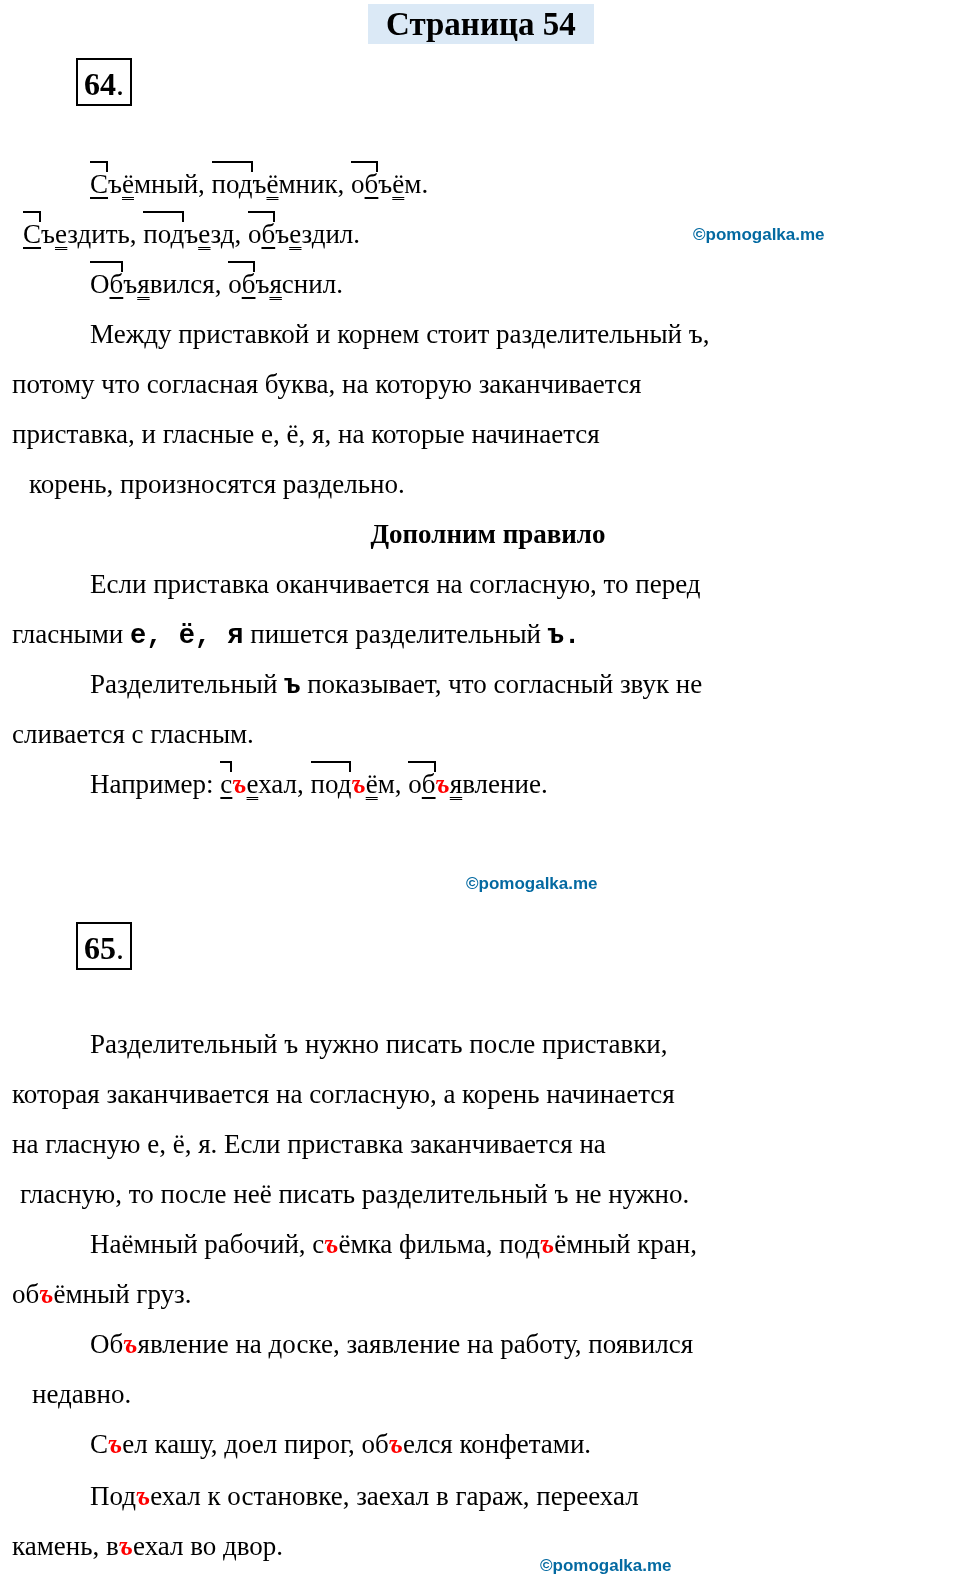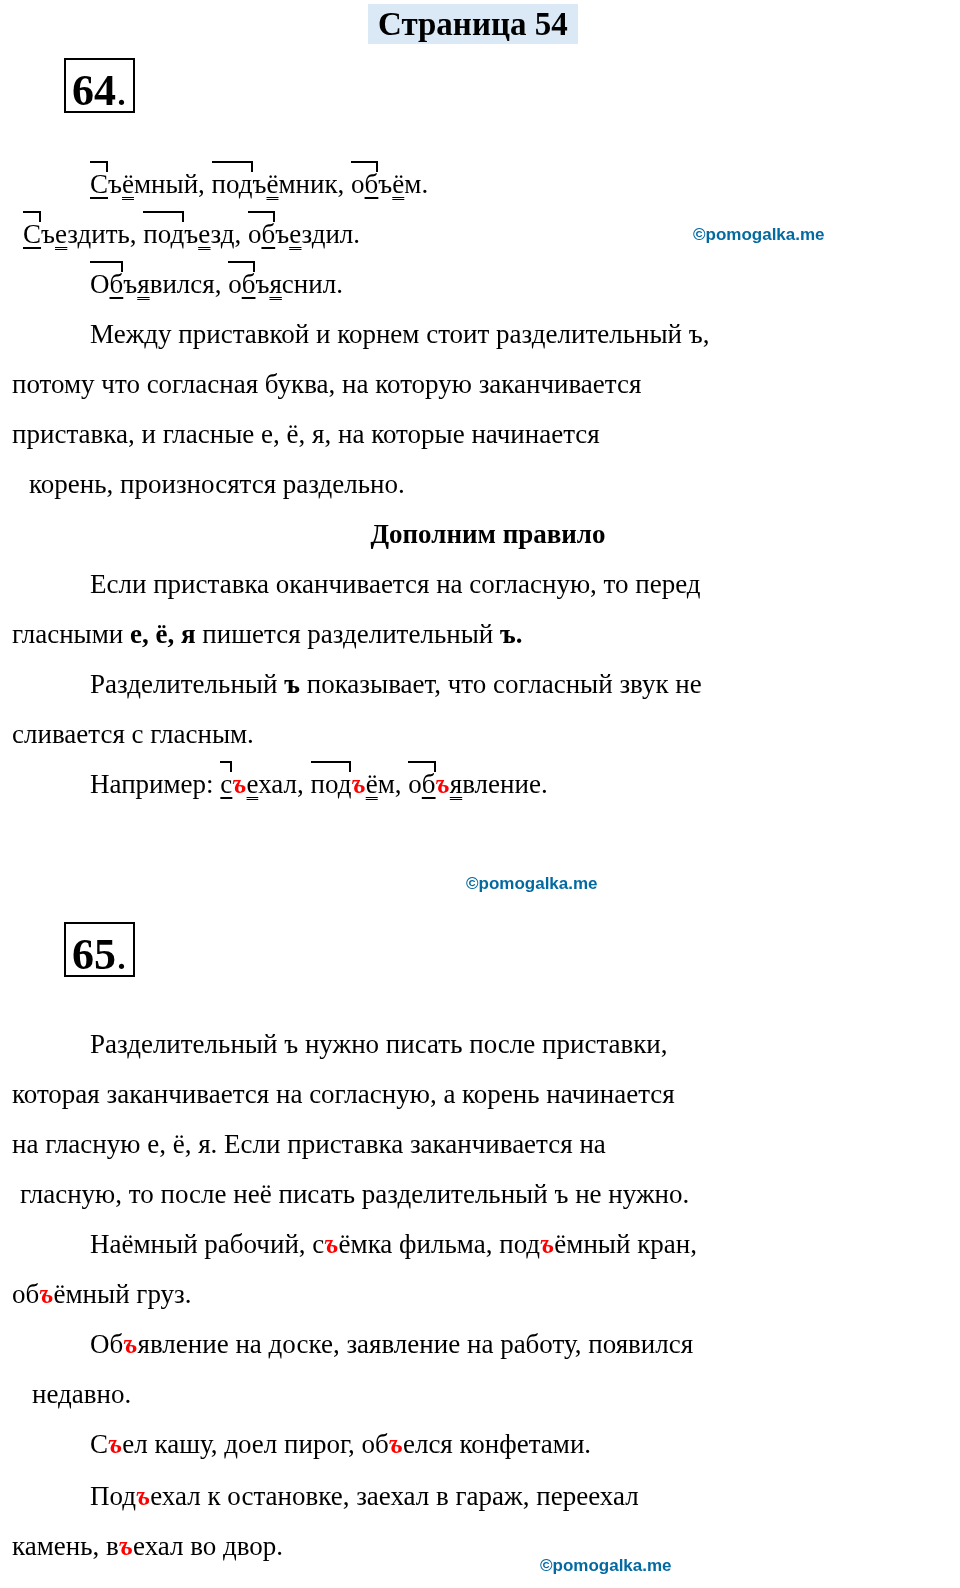--- a/index.html
+++ b/index.html
@@ -3,40 +3,40 @@
   <meta charset="utf-8">
   <style>
     html, body { margin: 0; padding: 0; background: #ffffff; }
     body {
       width: 960px; height: 1588px; position: relative; overflow: hidden;
       font-family: "Liberation Serif", "DejaVu Serif", serif;
       color: #000000;
     }
     .page-title {
       position: absolute; left: 368px; top: 4px; height: 40px;
-      background: #dbe9f6; padding: 0 10px;
+      background: #dbe9f6; padding: 0 18px;
       font-weight: bold; font-size: 33px; line-height: 40px; text-align: right;
     }
     .task-num {
-      position: absolute; left: 64px;
-      border: 2px solid #000; padding: 11px 6px 0 6px;
-      font-weight: bold; font-size: 44px; line-height: 40px; height: 40px;
+      position: absolute; left: 76px;
+      border: 2px solid #000; padding: 4px 6px 0 6px;
+      font-weight: bold; font-size: 32px; line-height: 40px; height: 40px;
     }
     .task-num .dot { font-weight: normal; }
     .line {
       position: absolute; left: 12px; width: 952px; white-space: nowrap;
       font-size: 27px; line-height: 40px;
     }
     .indent { padding-left: 78px; box-sizing: border-box; }
     .center { text-align: center; font-weight: bold; }
     .watermark {
       position: absolute; font-family: "Liberation Sans", "DejaVu Sans", sans-serif;
       font-weight: bold; font-size: 17px; line-height: 20px; color: #0369a1;
     }
-    b { font-weight: bold; }
+    b { font-weight: bold; font-family: Liberation Mono, monospace; }
     
     .pfx { position: relative; display: inline-block; }
     .pfx::before {
       content: ""; position: absolute; left: 0; right: 0; top: -3px;
       border-top: 2px solid #000; border-right: 2px solid #000; height: 9px;
     }
     .u1 { text-decoration: underline; text-decoration-thickness: 2px; text-underline-offset: 4px; }
     .u2 { text-decoration: underline double; text-decoration-thickness: 1px; text-underline-offset: 4px; }
     .red { color: #ff0000; font-weight: bold; font-style: italic; }
   </style>

